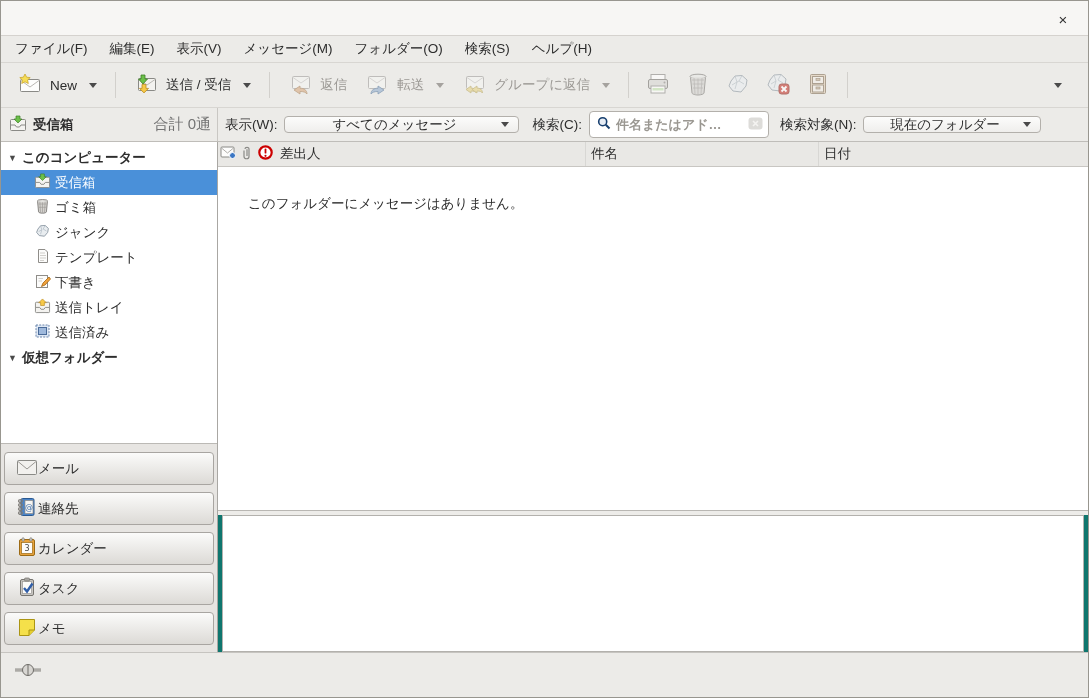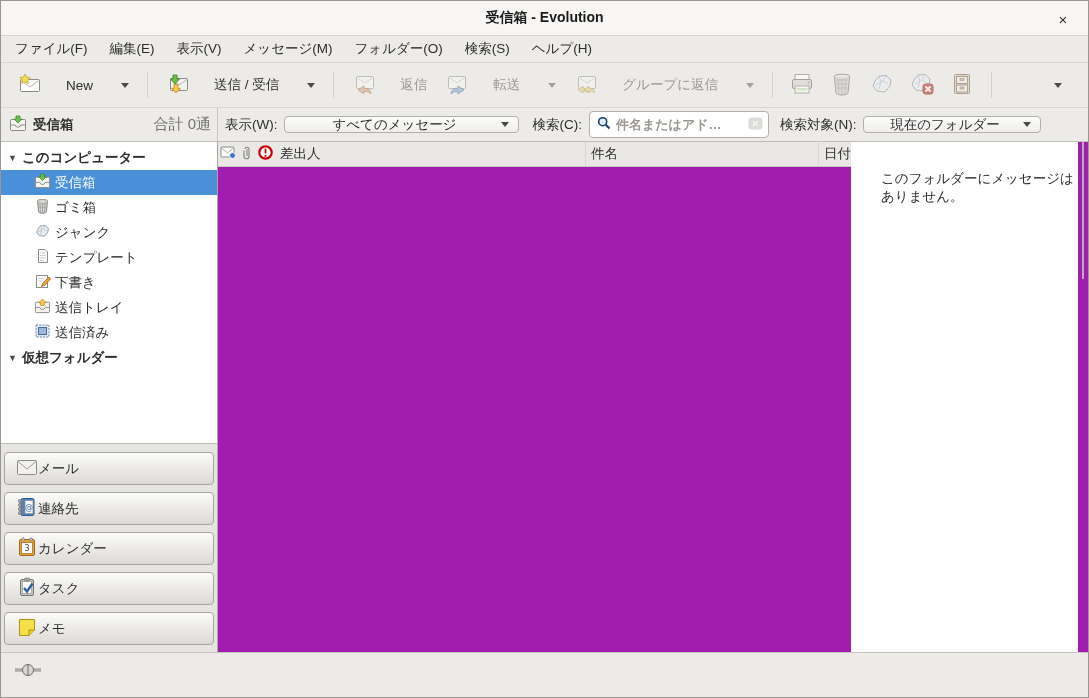--- a/index.html
+++ b/index.html
@@ -11,21 +11,21 @@
   .titlebar { height:35px; background:#f7f6f4; border-bottom:1px solid #d5d2ce; display:flex; align-items:center; position:relative; flex:none; }
   .titlebar .title { flex:1; text-align:center; font-weight:bold; font-size:14px; color:#1b1b1b; }
   .close-btn { position:absolute; right:14px; top:7px; width:22px; height:22px; display:flex; align-items:center; justify-content:center; font-size:15px; color:#333; cursor:default; }
 
   
   .menubar { height:27px; background:#ecebe8; border-bottom:1px solid #d8d6d2; display:flex; align-items:center; padding-left:3px; flex:none; }
   .menu-item { padding:4px 11px; font-size:13.5px; color:#2d2d2d; }
 
   
   .toolbar { height:45px; background:#ecebe8; border-bottom:1px solid #d8d6d2; display:flex; align-items:center; padding:0 8px; flex:none; }
-  .tb-btn { display:flex; align-items:center; gap:24px; padding:6px 9px; border-radius:3px; white-space:nowrap; }
+  .tb-btn { display:flex; align-items:center; gap:8px; padding:6px 9px; border-radius:3px; white-space:nowrap; }
   .tb-btn .lbl { font-size:13.5px; }
   .tb-btn.disabled .lbl { color:#9b9894; }
   .tb-btn.disabled svg { filter:grayscale(35%) opacity(0.55); }
   .tb-arrow { width:0; height:0; border-left:4px solid transparent; border-right:4px solid transparent; border-top:5px solid #4a4a4a; margin-left:4px; }
   .tb-arrow.dim { border-top-color:#a5a29e; }
   .tb-sep { width:1px; height:26px; background:#d2d0cc; margin:0 9px; flex:none; }
   .tb-iconbtn { padding:6px 7px; display:flex; align-items:center; }
   .tb-iconbtn svg { filter:grayscale(15%) opacity(0.62); }
   .tb-spacer { flex:1; }
 
@@ -50,41 +50,40 @@
   .tree { flex:1; padding-top:3px; overflow:hidden; border-bottom:1px solid #bbb9b5; }
   .tree-group { height:25px; display:flex; align-items:center; padding-left:7px; font-weight:bold; font-size:13.5px; }
   .tree-exp { font-size:9px; color:#4a4a4a; width:14px; flex:none; }
   .tree-row { height:25px; display:flex; align-items:center; padding-left:33px; font-size:13.5px; gap:4px; }
   .tree-row.selected { background:#4a90d9; color:#fff; }
   .tree-row svg { flex:none; }
 
   .switcher { height:208px; flex:none; background:#e7e5e2; padding:8px 3px 0 3px; }
   .sw-btn { height:33px; margin-bottom:7px; border:1px solid #a8a5a1; border-radius:4px; background:linear-gradient(#fbfbfa,#dcdad6); display:flex; align-items:center; padding-left:11px; font-size:13.5px; color:#2d2d2d; }
 
-  .main { flex:1; display:flex; background:#a21caf; min-width:0; }
+  .main { flex:1; display:flex; flex-direction:column; background:#0f766e; min-width:0; }
   .list-header { height:25px; flex:none; background:#e9e8e5; border-bottom:1px solid #c8c6c2; display:flex; align-items:center; font-size:13.5px; }
   .lh-icon { width:19px; flex:none; display:flex; align-items:center; justify-content:center; height:100%; }
   .lh-col { height:100%; display:flex; align-items:center; padding-left:5px; border-right:1px solid rgba(0,0,0,0.07); }
   .lh-from { width:311px; border-right:1px solid rgba(0,0,0,0.07); }
   .lh-subject { width:233px; }
   .lh-date { flex:1; border-right:none; }
   .list-body { flex:1; background:#fff; padding:28px 0 0 30px; font-size:13.5px; color:#2d2d2d; }
   .splitter { height:5px; flex:none; background:#edece9; border-top:1px solid #b9b7b3; }
   .preview { height:137px; flex:none; margin:0 4px; background:#fff; border:1px solid #b3b1ad; }
 
   
   .statusbar { flex:1; background:#ecebe8; border-top:1px solid #c6c4c0; padding:9px 0 0 13px; }
 </style>
 </head>
 <body>
 
 <div class="window">
 
   <div class="titlebar">
-    <div class="title">受信箱 - Evolution</div>
     <div class="close-btn">×</div>
   </div>
 
   <div class="menubar">
     <div class="menu-item">ファイル(F)</div>
     <div class="menu-item">編集(E)</div>
     <div class="menu-item">表示(V)</div>
     <div class="menu-item">メッセージ(M)</div>
     <div class="menu-item">フォルダー(O)</div>
     <div class="menu-item">検索(S)</div>

